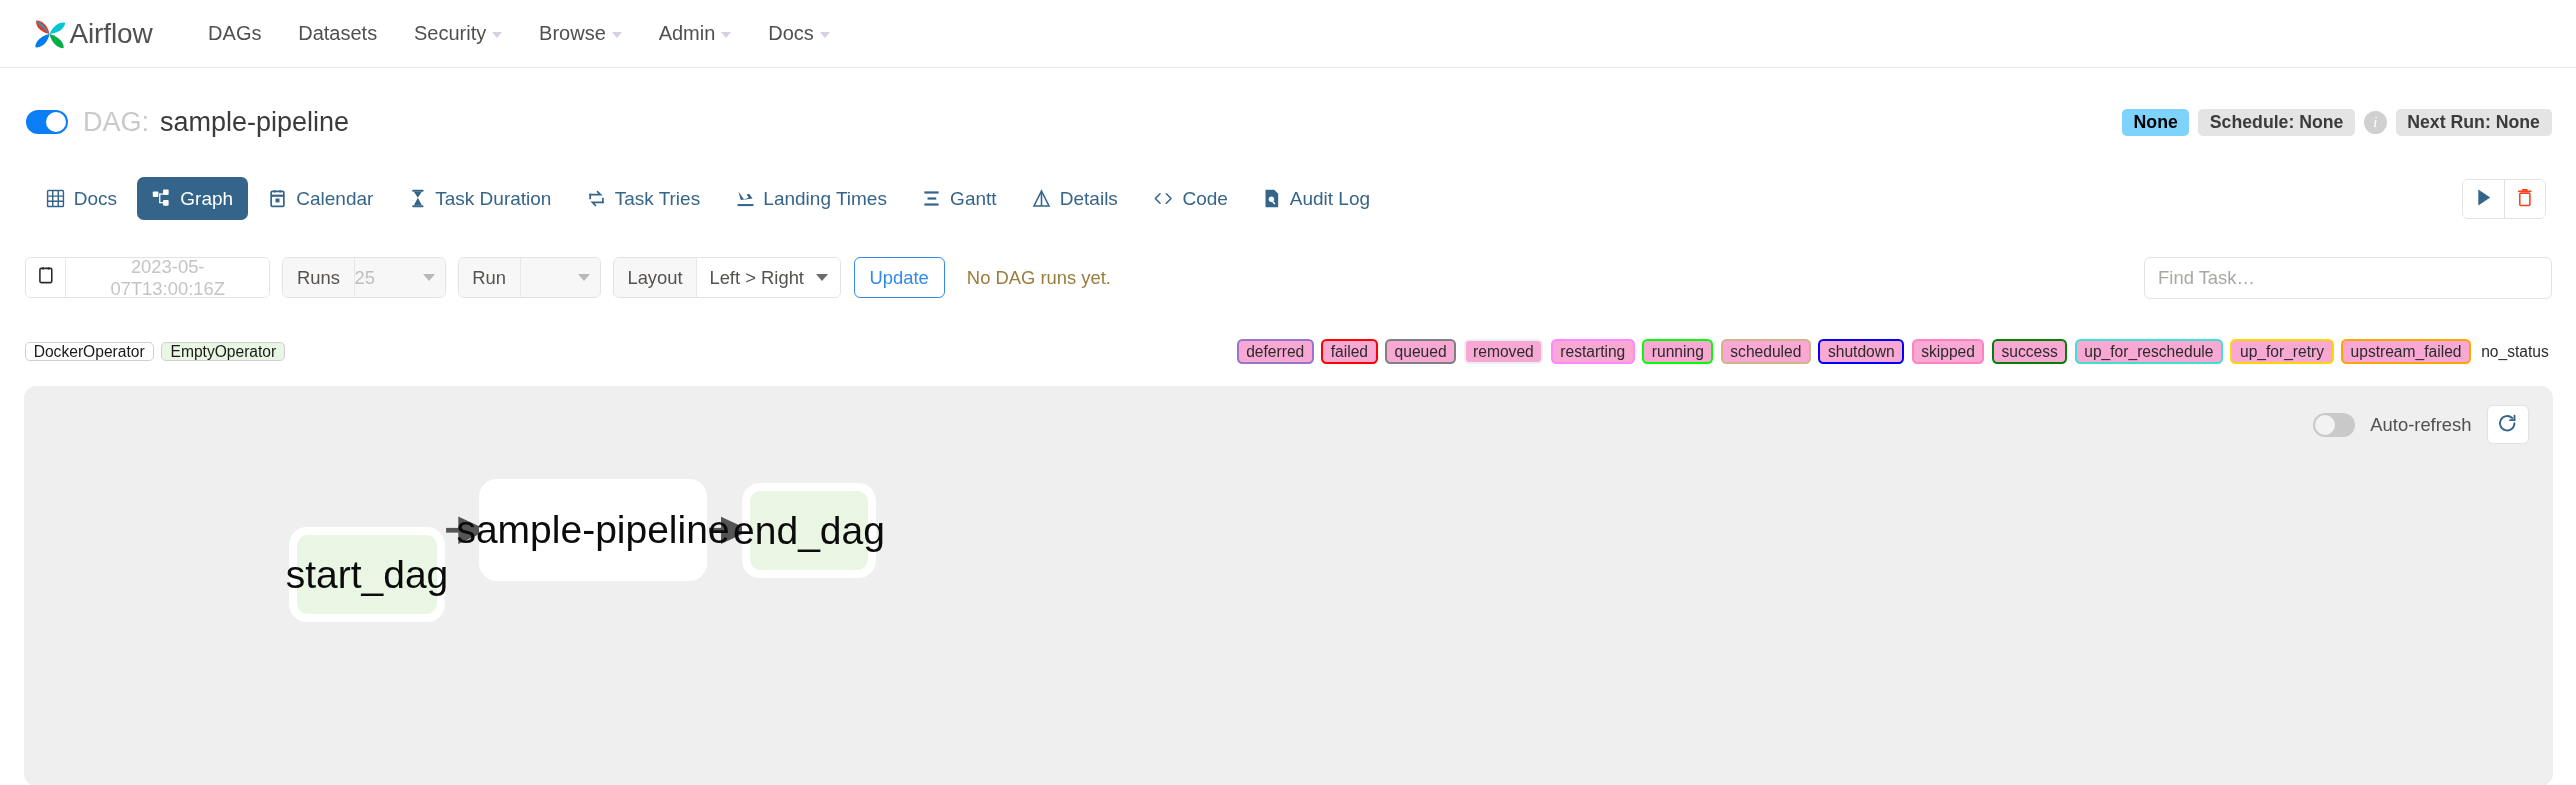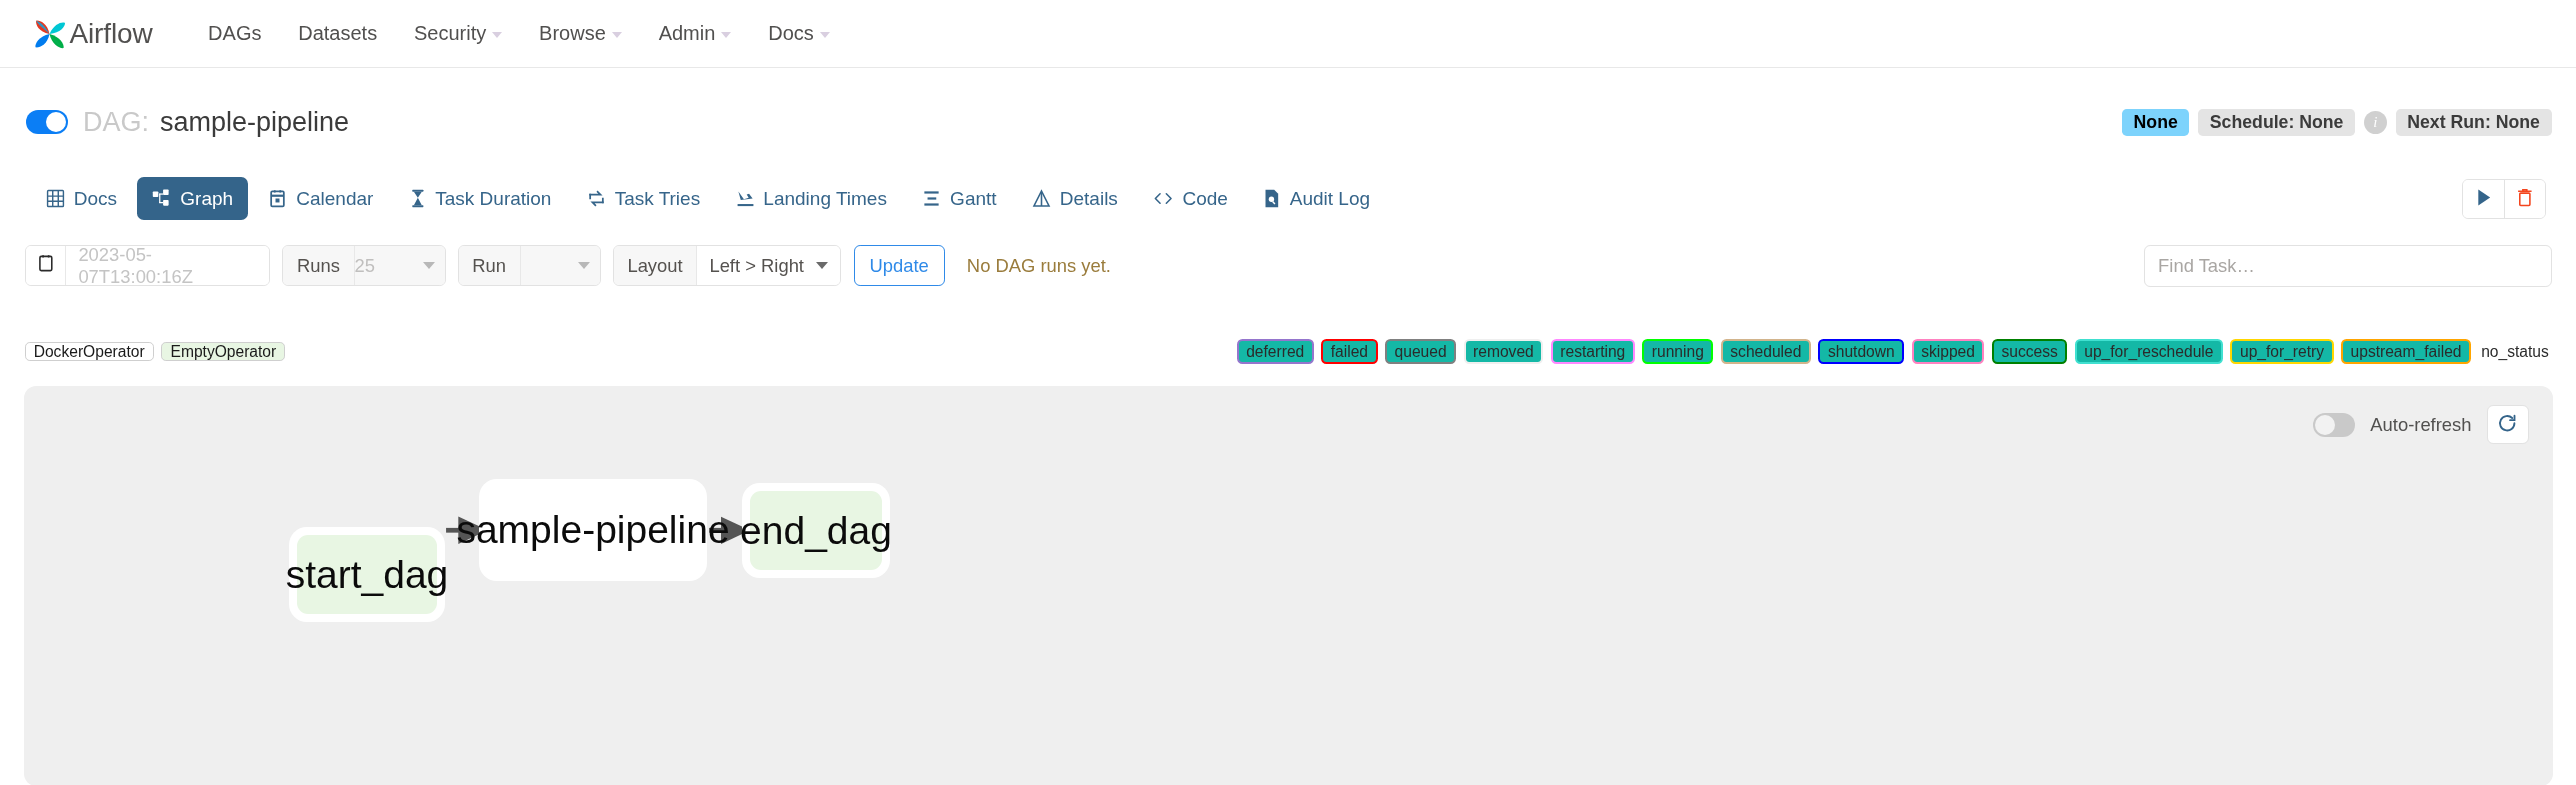--- a/index.html
+++ b/index.html
@@ -159,24 +159,24 @@
   .btn-icon {
     width: 41px; height: 38px;
     display: flex; align-items: center; justify-content: center;
     cursor: pointer;
     background: #fff;
   }
   .btn-icon + .btn-icon { border-left: 1.4px solid #e2e2e2; }
 
   
   .filterbar {
-    position: absolute; left: 24.5px; top: 239px;
+    position: absolute; left: 24.5px; top: 251px;
     width: 2527px; height: 53px;
     background: #fff;
-    display: flex; align-items: center;
+    display: flex; align-items: center; text-align: center;
   }
   .ctl {
     height: 41px;
     display: flex; align-items: center;
     border: 1.4px solid #e2e2e2;
     border-radius: 6.1px;
     background: #fff;
     overflow: hidden;
   }
   .ctl .seg {
@@ -266,21 +266,21 @@
   }
   .statuslegend {
     margin-left: auto; margin-right: 24.5px;
     display: flex; align-items: center;
   }
   .sttag {
     height: 24.5px; display: flex; align-items: center;
     padding: 0 7.5px; margin-left: 7.5px;
     border: 2px solid #999; border-radius: 5.4px;
     font-size: 15.6px; color: #2b2b2b;
-    background: #14b8a6; white-space: nowrap;
+    background: #f9a8d4; white-space: nowrap;
   }
   .sttag.nostatus { border: none; background: transparent; padding: 0 2.7px; }
 
   
   .graph-canvas {
     position: absolute; left: 24px; top: 386px;
     width: 2529px; height: 400px;
     background: #efefef;
     border-radius: 12.2px;
   }
@@ -672,21 +672,21 @@
       <div class="gnode" style="left:265px; top:97px; width:156px; height:95px;margin-top:44px;">
         <div class="inner" style="background:#e8f6e3;"></div>
         <div class="lbl">start_dag</div>
       </div>
 
       <div class="gnode" style="left:455px; top:93px; width:228px; height:102px;">
         <div class="inner" style="background:#ffffff;"></div>
         <div class="lbl">sample-pipeline</div>
       </div>
 
-      <div class="gnode" style="left:718px; top:97px; width:148px; height:95px;">
+      <div class="gnode" style="left:718px; top:97px; width:134px; height:95px;">
         <div class="inner" style="background:#e8f6e3;"></div>
         <div class="lbl">end_dag</div>
       </div>
 
     </div>
   </div>
 
 </div>
 
 

